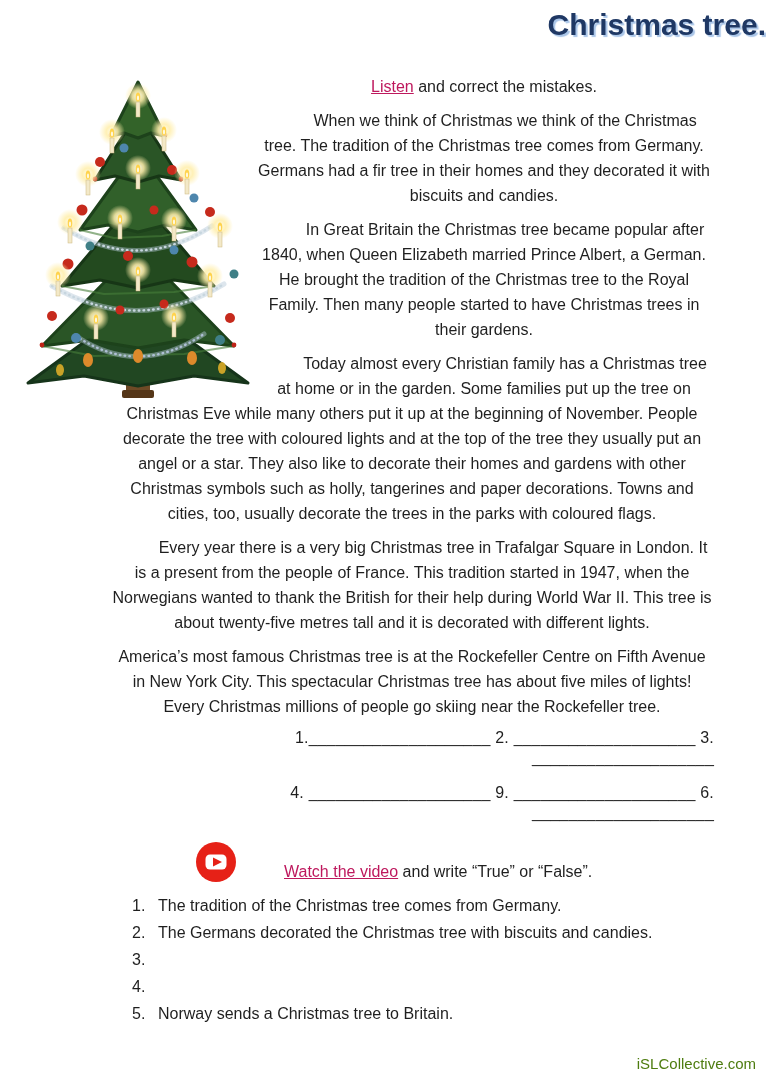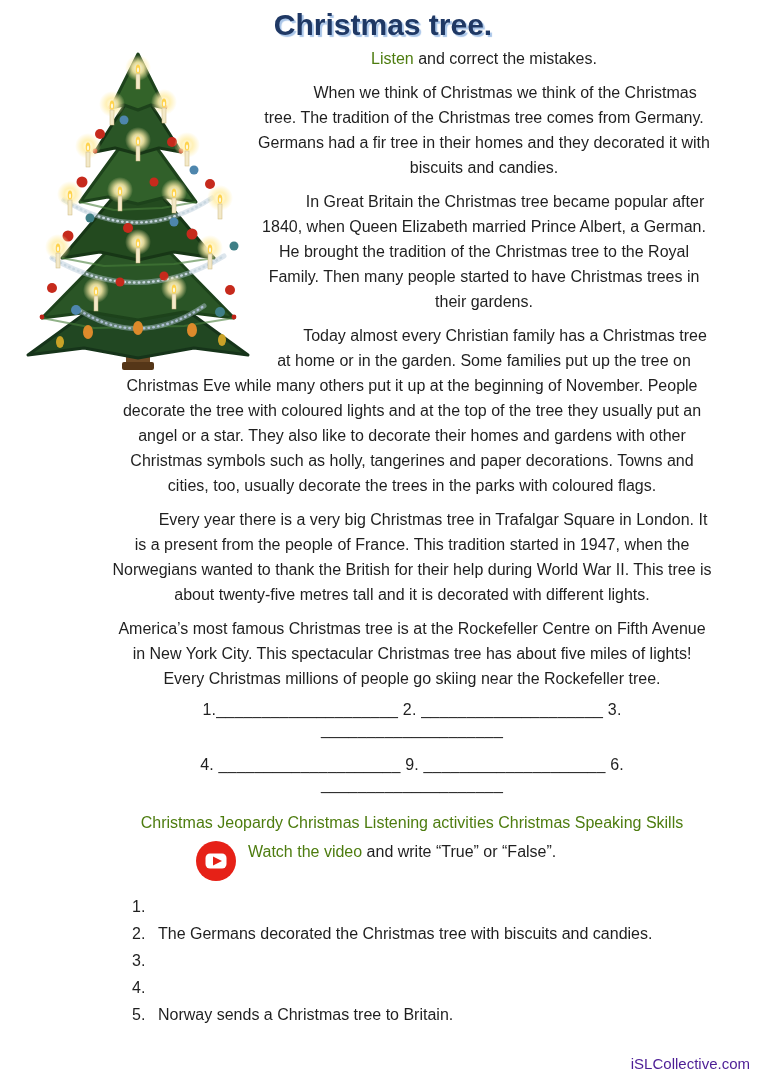--- a/index.html
+++ b/index.html
@@ -8,71 +8,73 @@
     position: relative;
     width: 766px;
     height: 1084px;
     background: #ffffff;
     overflow: hidden;
     font-family: "Liberation Sans", sans-serif;
     color: #1f1f1f;
   }
   .title {
     margin-top: 8px;
-    text-align: center;
+    text-align: right;
     font-size: 30px;
     font-weight: 700;
     color: #1f3864;
     text-shadow: 2px 2px 1px #a9c5e8;
-    margin-bottom: 4px;
+    margin-bottom: 32px;
   }
   .content {
     margin-left: 110px;
     margin-right: 52px;
     font-size: 16px;
     line-height: 25px;
   }
   .tree-float {
     float: left;
     width: 228px;
     height: 320px;
     margin-left: -86px;
     margin-right: 2px;
     margin-top: 4px;
   }
   .tree-float svg { width: 100%; height: 100%; display: block; }
   .listen-line { text-align: center; margin: 0 0 9px 0; }
   .para { margin: 9px 0; text-align: center; }
   .para.indent { text-indent: 42px; }
   a.link, .links-row a, .video-row a {
-    color: #4d7c0f;
+    color: #be185d;
+    text-decoration: underline;
     cursor: pointer;
   }
-  .blanks { margin-top: 6px; text-align: center; }
+  .blanks { margin-top: 6px; text-align: right; }
   .blank-row { line-height: 20px; margin-bottom: 15px; letter-spacing: 0.2px; }
   .links-row { text-align: center; margin-top: 2px; margin-bottom: 4px; }
   .video-row {
     display: flex;
-    align-items: flex-start;
+    align-items: flex-end;
     margin-left: 84px;
     margin-top: 4px;
     margin-bottom: 8px;
     height: 46px;
+    gap: 36px;
   }
   .yt-icon { width: 44px; height: 44px; display: inline-block; margin-right: 10px; flex: 0 0 auto; cursor: pointer; }
   .yt-icon svg { width: 100%; height: 100%; display: block; }
   .statements { margin-top: 4px; margin-left: 22px; }
   .statement { display: flex; line-height: 27px; }
   .statement .num { width: 26px; flex: 0 0 auto; }
   .footer {
     position: absolute;
-    right: 16px;
+    right: 10px;
     bottom: 12px;
     font-size: 15px;
-    color: #4c1d95;
+    color: #4d7c0f;
   }
 </style>
 </head>
 <body>
 
 <div class="page">
 
   <h1 class="title">Christmas tree.</h1>
 
   <div class="content">
@@ -245,40 +247,36 @@
     <p class="para indent">In Great Britain the Christmas tree became popular after 1840, when Queen Elizabeth married Prince Albert, a German. He brought the tradition of the Christmas tree to the Royal Family. Then many people started to have Christmas trees in their gardens.</p>
     <p class="para indent">Today almost every Christian family has a Christmas tree at home or in the garden. Some families put up the tree on Christmas Eve while many others put it up at the beginning of November. People decorate the tree with coloured lights and at the top of the tree they usually put an angel or a star. They also like to decorate their homes and gardens with other Christmas symbols such as holly, tangerines and paper decorations. Towns and cities, too, usually decorate the trees in the parks with coloured flags.</p>
     <p class="para indent">Every year there is a very big Christmas tree in Trafalgar Square in London. It is a present from the people of France. This tradition started in 1947, when the Norwegians wanted to thank the British for their help during World War II. This tree is about twenty-five metres tall and it is decorated with different lights.</p>
     <p class="para">America’s most famous Christmas tree is at the Rockefeller Centre on Fifth Avenue in New York City. This spectacular Christmas tree has about five miles of lights! Every Christmas millions of people go skiing near the Rockefeller tree.</p>
 
     <div class="blanks">
       <p class="blank-row">1.____________________ 2. ____________________ 3. ____________________</p>
       <p class="blank-row">4. ____________________ 9. ____________________ 6. ____________________</p>
     </div>
 
-    <p class="links-row">
-      <a>Christmas Jeopardy</a>
-      <a>Christmas Listening activities</a>
-      <a>Christmas Speaking Skills</a>
-    </p>
 
     <div class="video-row">
       <span class="yt-icon">
         <svg viewBox="0 0 44 44" xmlns="http://www.w3.org/2000/svg">
           <circle cx="22" cy="22" r="20" fill="#e62117"></circle>
           <rect x="11.5" y="14.5" width="21" height="15" rx="4.5" fill="#ffffff"></rect>
           <polygon points="19,17.5 28,22 19,26.5" fill="#e62117"></polygon>
         </svg>
       </span>
       <span><a>Watch the video</a><span> and write “True” or “False”.</span></span>
     </div>
 
     <div class="statements">
       <div class="statement">
           <span class="num">1.</span>
+          <span>The tradition of the Christmas tree comes from Germany.</span>
         </div>
       <div class="statement">
           <span class="num">2.</span>
           <span>The Germans decorated the Christmas tree with biscuits and candies.</span>
         </div>
       <div class="statement">
           <span class="num">3.</span>
         </div>
       <div class="statement">
           <span class="num">4.</span>

